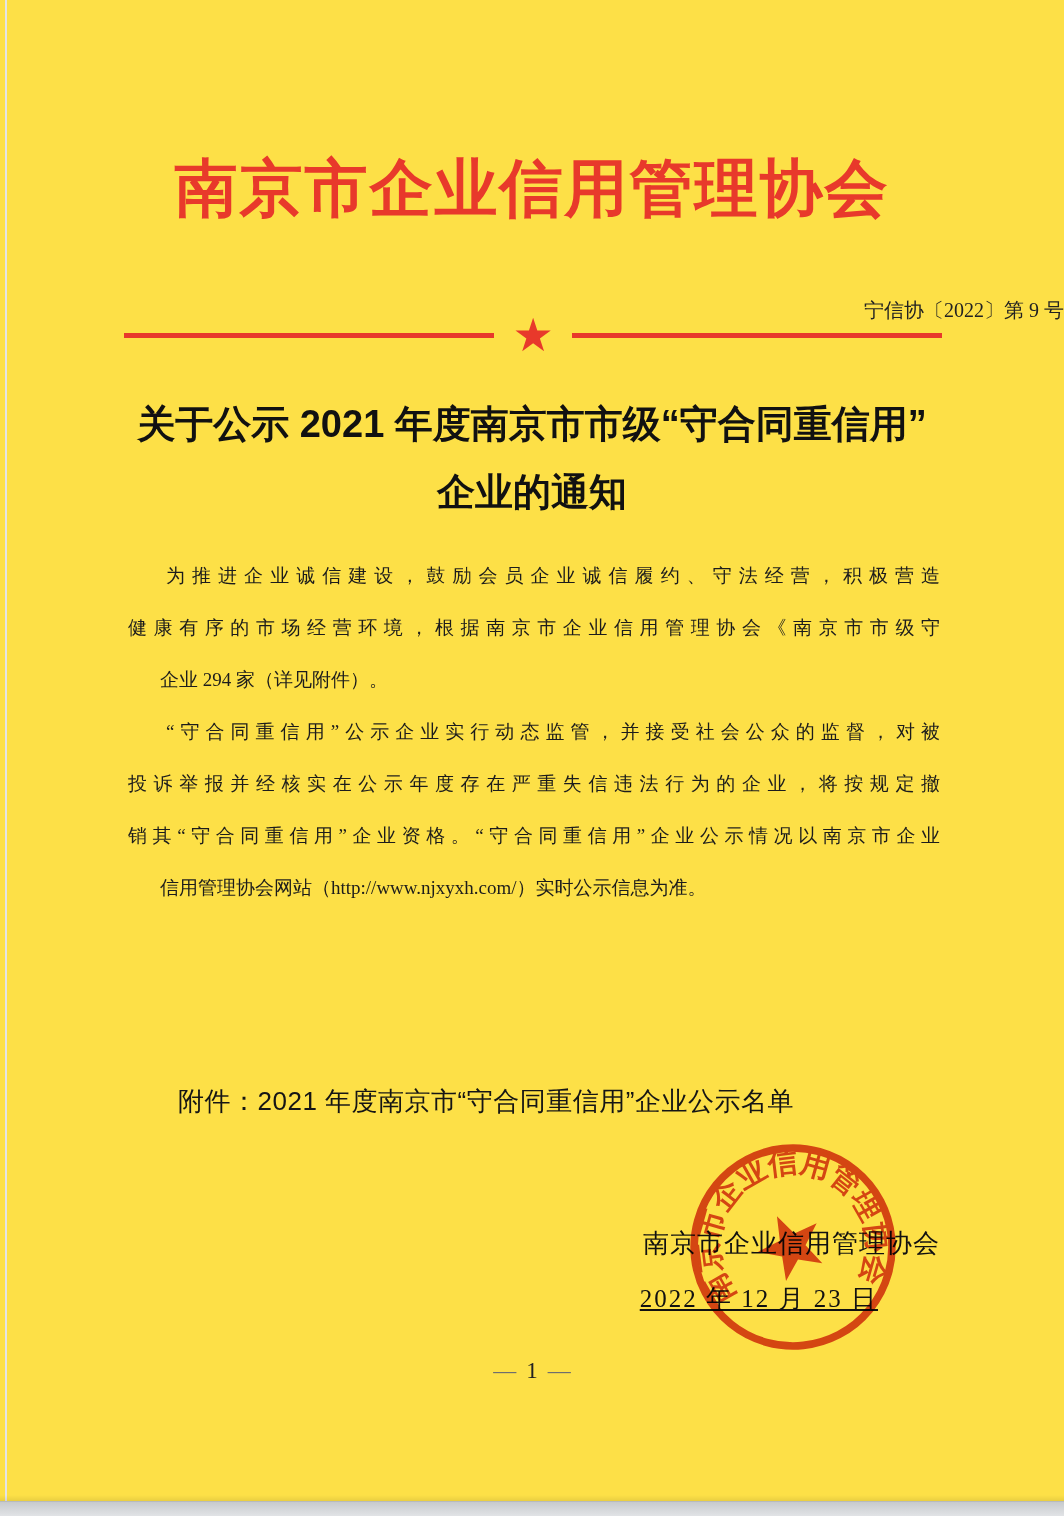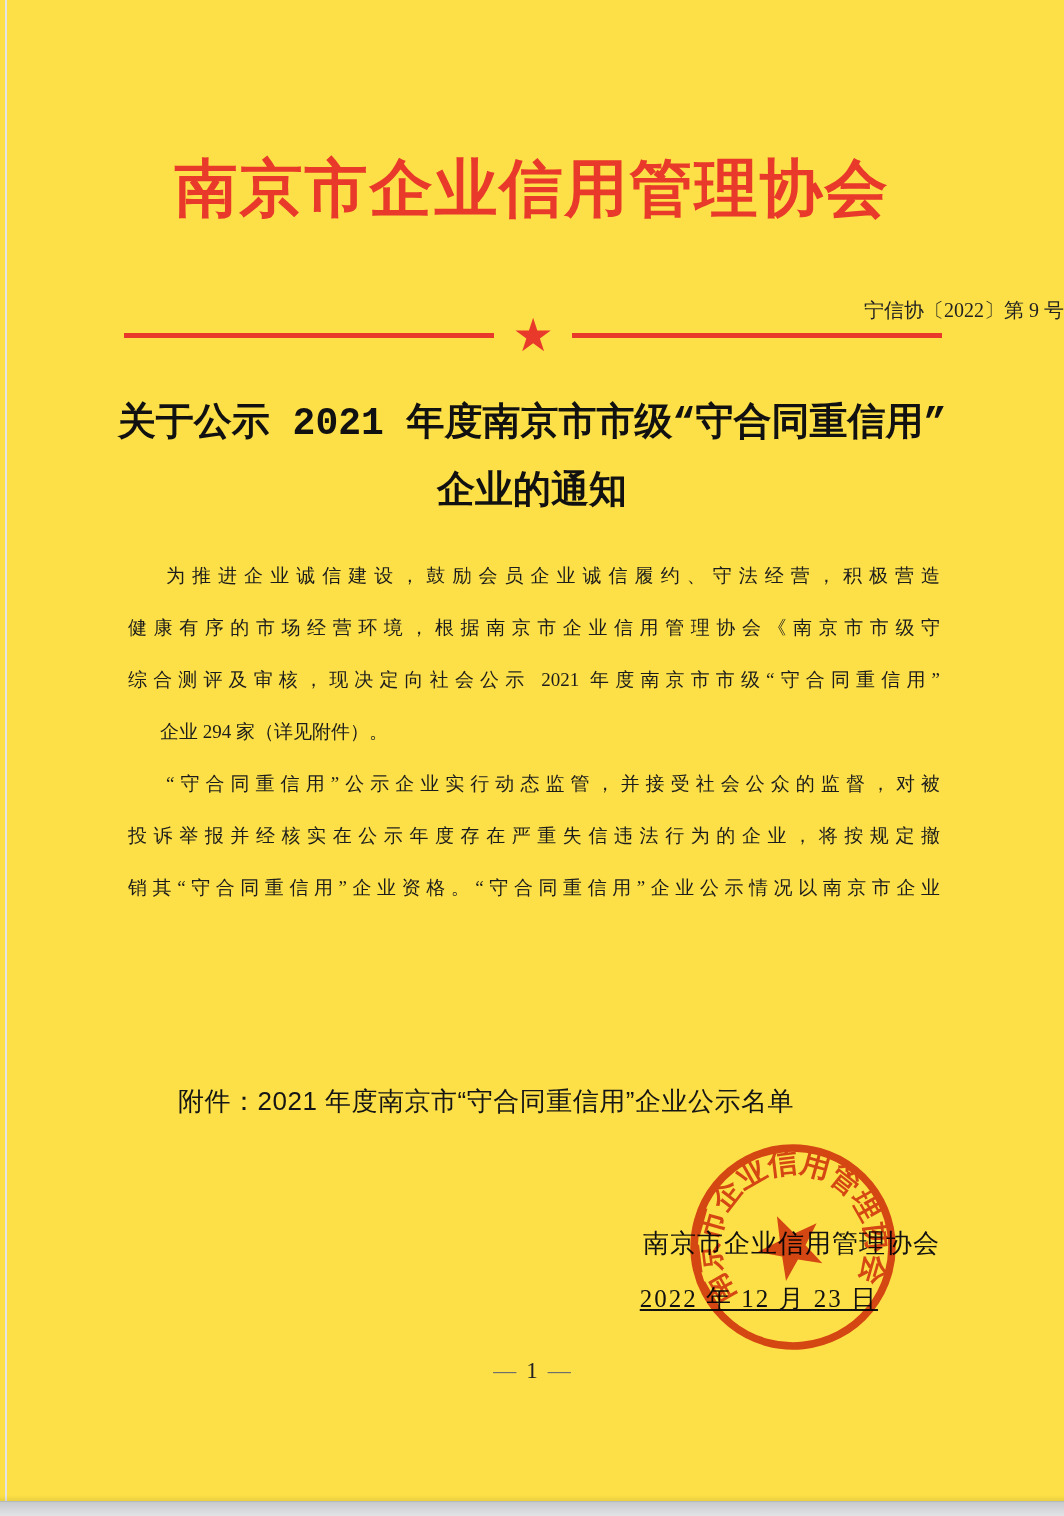--- a/index.html
+++ b/index.html
@@ -52,21 +52,21 @@
   .divider .bar { flex: 1; height: 5px; background: #e8392b; }
   .divider .star {
     color: #e8392b; font-size: 46px; line-height: 46px;
     margin: 0 18px;
     font-family: "DejaVu Sans", sans-serif;
   }
 
   .doc-title {
     position: absolute; left: 0; right: 0; top: 390px;
     text-align: center;
-    font-family: Liberation Mono, monospace;
+    font-family: Liberation Sans, sans-serif;
     font-weight: bold;
     font-size: 38px;
     line-height: 68px;
     color: #111;
   }
 
   .body-text {
     position: absolute; left: 128px; right: 124px; top: 550px;
     font-size: 19px;
     color: #1c1c1c;
@@ -143,26 +143,26 @@
   </div>
 
   <div class="doc-title">
     <div>关于公示 2021 年度南京市市级“守合同重信用”</div>
     <div>企业的通知</div>
   </div>
 
   <div class="body-text">
     <div class="line first">为推进企业诚信建设，鼓励会员企业诚信履约、守法经营，积极营造</div>
     <div class="line">健康有序的市场经营环境，根据南京市企业信用管理协会《南京市市级守</div>
-    <div class="line">综合测评及审核，现决定向社会公示 2021 年度南京市市级“守合同重信用”</div>
     <div class="line last">企业 294 家（详见附件）。</div>
 
     <div class="line first">“守合同重信用”公示企业实行动态监管，并接受社会公众的监督，对被</div>
     <div class="line">投诉举报并经核实在公示年度存在严重失信违法行为的企业，将按规定撤</div>
     <div class="line">销其“守合同重信用”企业资格。“守合同重信用”企业公示情况以南京市企业</div>
+    <div class="line last">信用管理协会网站（http://www.njxyxh.com/）实时公示信息为准。</div>
   </div>
 
   <div class="attachment">附件：2021 年度南京市“守合同重信用”企业公示名单</div>
 
   <div class="sig-name">南京市企业信用管理协会</div>
 
   <div class="sig-date">2022 年 12 月 23 日</div>
 
   <svg class="seal" viewBox="0 0 212 212" xmlns="http://www.w3.org/2000/svg">
     <circle cx="106" cy="106" r="98" fill="none" stroke="#d23b2a" stroke-width="7.5"></circle>

